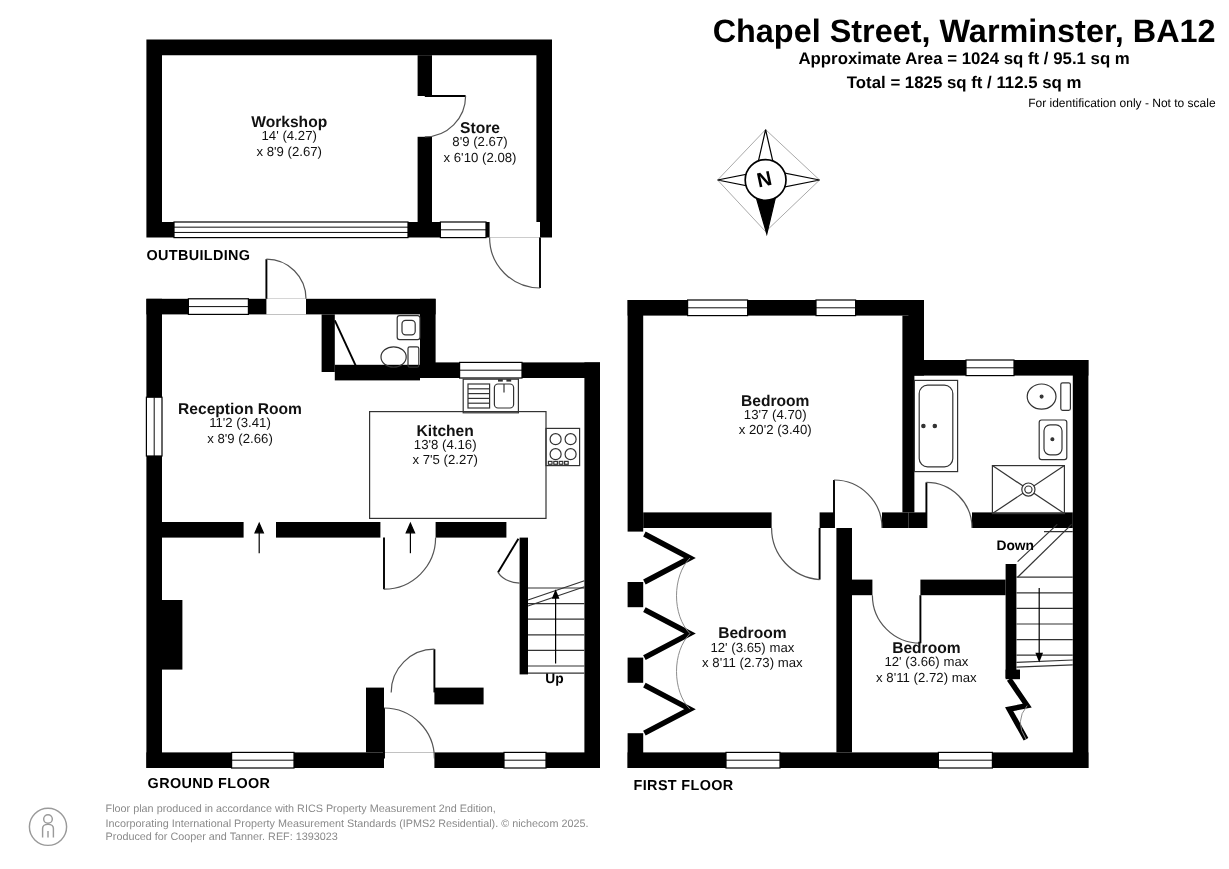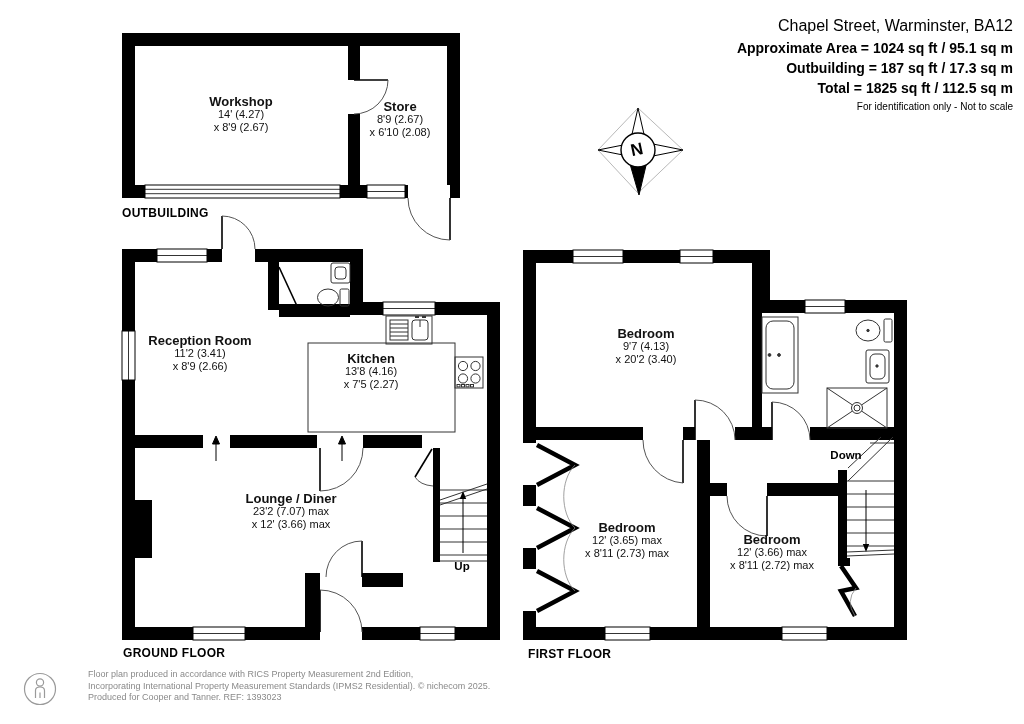--- a/index.html
+++ b/index.html
@@ -8,22 +8,22 @@
   #page{position:absolute;inset:0;width:1024px;height:724px;}
   svg.plan{position:absolute;left:0;top:0;width:1024px;height:724px;}
 
   .room-label{position:absolute;transform:translateX(-50%);text-align:center;
     font-size:11px;line-height:13px;white-space:nowrap;color:#111;}
   .room-label .rname{font-weight:bold;font-size:13px;}
   .floor-label{position:absolute;font-weight:bold;font-size:12px;letter-spacing:.3px;}
   .dir-label{position:absolute;transform:translateX(-50%);font-weight:bold;font-size:11.5px;}
 
   .header{position:absolute;top:14px;right:11px;text-align:right;}
-  .header .title{font-weight:normal;font-size:16px;line-height:24px;}
-  .header .aline{font-weight:bold;font-size:14px;line-height:20px;}
+  .header .title{font-weight:bold;font-size:27px;line-height:24px;}
+  .header .aline{font-weight:bold;font-size:14px;line-height:20px;text-align:center;}
   .header .note{font-size:10px;margin-top:3px;text-align:right;}
 
   .compass-n{position:absolute;left:637px;top:150px;transform:translate(-50%,-50%) rotate(-12deg);
     font-weight:bold;font-size:17px;}
 
   .footer{position:absolute;left:88px;top:669px;font-size:9px;line-height:11.5px;color:#8a8a8a;}
   .footer-icon{position:absolute;left:22px;top:671px;}
 </style>
 </head>
 <body>
@@ -279,21 +279,20 @@
     <path d="M683,150 L648,143 L641,150 L648,157 Z" fill="#fff" stroke="#000" stroke-width="1"></path>
     <path d="M598,150 L633,143 L640,150 L633,157 Z" fill="#fff" stroke="#000" stroke-width="1"></path>
     <path d="M628,157 L648,157 L639,195 Z" fill="#000" stroke="#000" stroke-width="1"></path>
     <circle cx="638" cy="150" r="17" fill="#fff" stroke="#000" stroke-width="1.4"></circle>
   </g>
 </svg>
 
   <div class="header">
     <div class="title">Chapel Street, Warminster, BA12</div>
     <div class="aline">Approximate Area = 1024 sq ft / 95.1 sq m</div>
-    <div class="aline">Outbuilding = 187 sq ft / 17.3 sq m</div>
     <div class="aline">Total = 1825 sq ft / 112.5 sq m</div>
     <div class="note">For identification only - Not to scale</div>
   </div>
 
   <div class="compass-n">N</div>
 
   <div class="room-label" style="left:241px;top:95px">
     <div class="rname">Workshop</div>
     <div class="rdim">14' (4.27)</div>
     <div class="rdim">x 8'9 (2.67)</div>
@@ -308,31 +307,26 @@
   <div class="room-label" style="left:200px;top:334px">
     <div class="rname">Reception Room</div>
     <div class="rdim">11'2 (3.41)</div>
     <div class="rdim">x 8'9 (2.66)</div>
   </div>
   <div class="room-label" style="left:371px;top:352px">
     <div class="rname">Kitchen</div>
     <div class="rdim">13'8 (4.16)</div>
     <div class="rdim">x 7'5 (2.27)</div>
   </div>
-  <div class="room-label" style="left:291px;top:492px">
-    <div class="rname">Lounge / Diner</div>
-    <div class="rdim">23'2 (7.07) max</div>
-    <div class="rdim">x 12' (3.66) max</div>
-  </div>
   <div class="dir-label" style="left:462px;top:560px">Up</div>
   <div class="floor-label" style="left:123px;top:646px">GROUND FLOOR</div>
 
   <div class="room-label" style="left:646px;top:327px">
     <div class="rname">Bedroom</div>
-    <div class="rdim">9'7 (4.13)</div>
+    <div class="rdim">13'7 (4.70)</div>
     <div class="rdim">x 20'2 (3.40)</div>
   </div>
   <div class="room-label" style="left:627px;top:521px">
     <div class="rname">Bedroom</div>
     <div class="rdim">12' (3.65) max</div>
     <div class="rdim">x 8'11 (2.73) max</div>
   </div>
   <div class="room-label" style="left:772px;top:533px">
     <div class="rname">Bedroom</div>
     <div class="rdim">12' (3.66) max</div>

